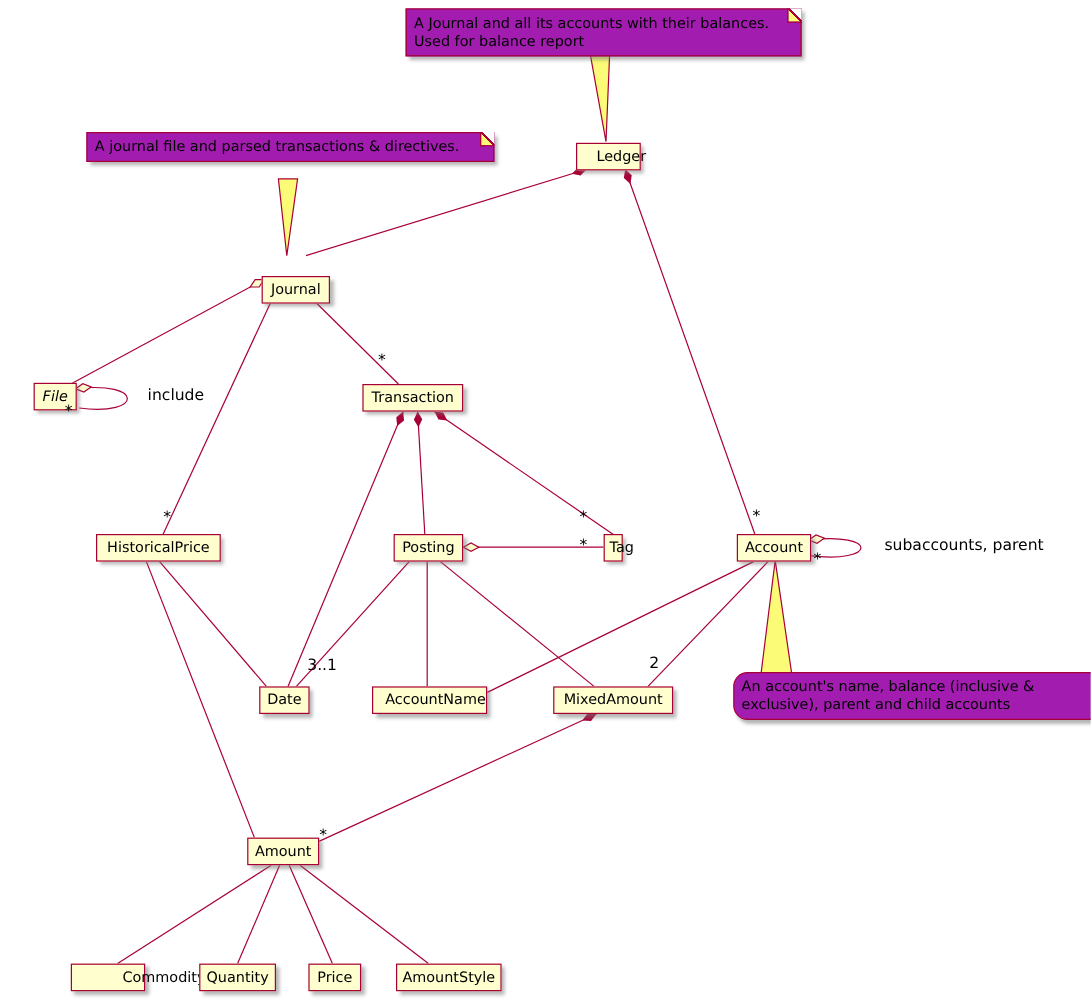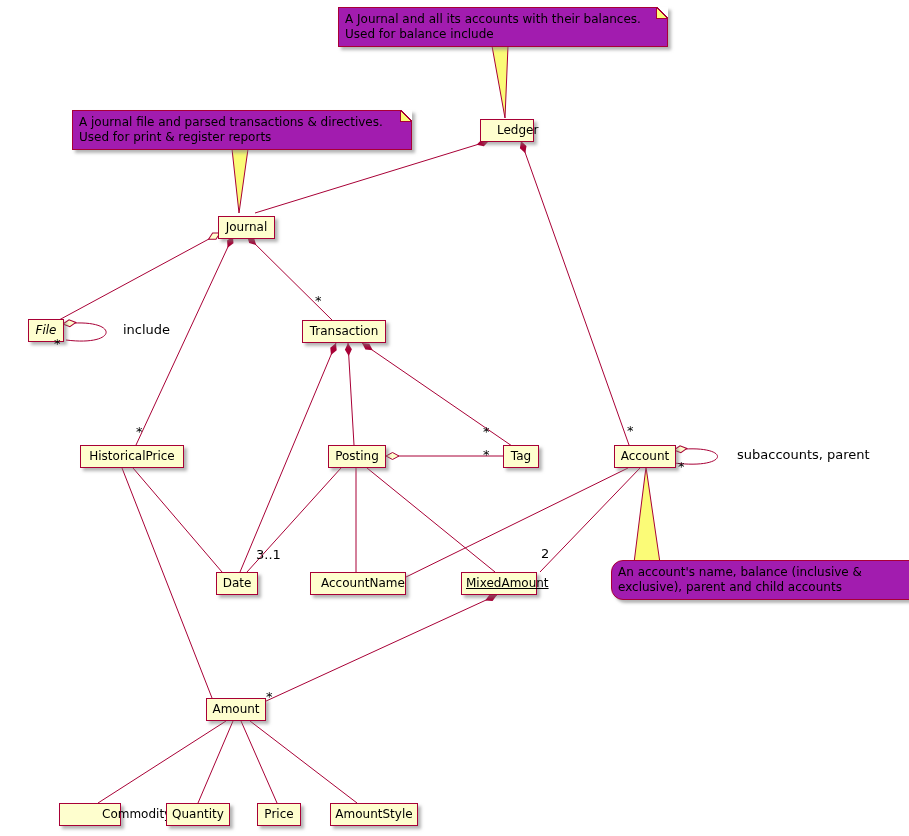--- a/index.html
+++ b/index.html
@@ -68,43 +68,42 @@
     <path class="edge" d="M133,468 L222,572"></path>
     <path class="edge" d="M122,468 L212,698"></path>
     <path class="edge" d="M497,595 L264,702" marker-start="url(#df)"></path>
     <path class="edge" d="M226,721 L98,803"></path>
     <path class="edge" d="M233,721 L198,803"></path>
     <path class="edge" d="M241,721 L277,803"></path>
     <path class="edge" d="M250,721 L357,803"></path>
   </svg>
 
   <div class="cls" style="left:480px;top:119px;width:54px;padding-left:16px;">Ledger</div>
-  <div class="cls" style="left:218px;top:216px;width:57px;">Journal</div>
+  <div class="cls" style="left:218px;top:230px;width:57px;">Journal</div>
   <div class="cls" style="left:28px;top:319px;width:36px;font-style:italic;">File</div>
   <div class="cls" style="left:302px;top:320px;width:84px;">Transaction</div>
   <div class="cls" style="left:80px;top:445px;width:104px;">HistoricalPrice</div>
   <div class="cls" style="left:328px;top:445px;width:58px;">Posting</div>
-  <div class="cls" style="left:503px;top:445px;width:36px;">Tag</div>
+  <div class="cls" style="left:503px;top:445px;width:16px;">Tag</div>
   <div class="cls" style="left:614px;top:445px;width:62px;">Account</div>
   <div class="cls" style="left:216px;top:572px;width:42px;">Date</div>
   <div class="cls" style="left:310px;top:572px;width:96px;padding-left:10px;">AccountName</div>
-  <div class="cls" style="left:461px;top:572px;width:76px;text-decoration:underline;">MixedAmount</div>
+  <div class="cls" style="left:461px;top:572px;width:100px;">MixedAmount</div>
   <div class="cls" style="left:206px;top:698px;width:60px;text-align:center;">Amount</div>
   <div class="cls" style="left:59px;top:803px;width:62px;padding-left:42px;">Commodity</div>
   <div class="cls" style="left:166px;top:803px;width:64px;">Quantity</div>
   <div class="cls" style="left:257px;top:803px;width:44px;">Price</div>
   <div class="cls" style="left:330px;top:803px;width:88px;">AmountStyle</div>
 
   <div class="note" style="left:338px;top:7px;width:330px;">
     <div>A Journal and all its accounts with their balances.</div>
-    <div>Used for balance include</div>
+    <div>Used for balance report</div>
   </div>
   <div class="note" style="left:72px;top:110px;width:340px;">
     <div>A journal file and parsed transactions &amp; directives.</div>
-    <div>Used for print &amp; register reports</div>
   </div>
   <div class="note" style="left:611px;top:560px;width:316px;border-radius:12px;">
     <div>An account's name, balance (inclusive &amp;</div>
     <div>exclusive), parent and child accounts</div>
   </div>
 
   <span class="elabel" style="left:315px;top:293px;">*</span>
   <span class="elabel" style="left:136px;top:424px;">*</span>
   <span class="elabel" style="left:54px;top:336px;">*</span>
   <span class="elabel" style="left:123px;top:322px;">include</span>

